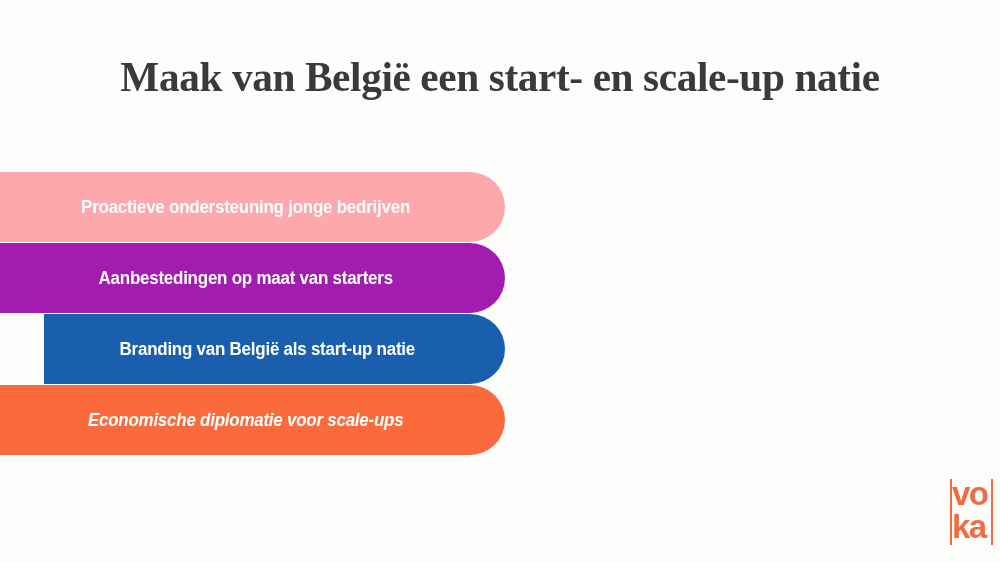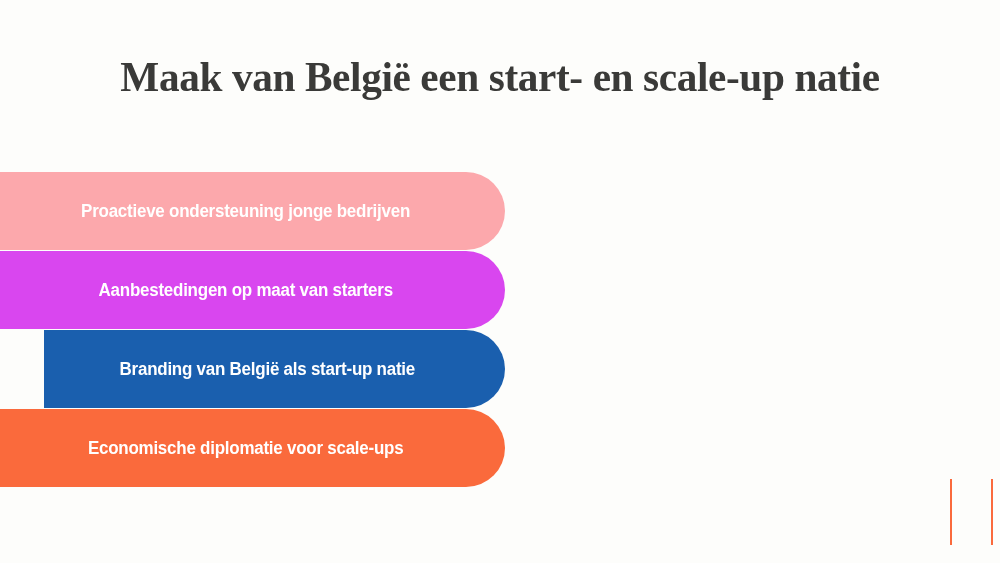--- a/index.html
+++ b/index.html
@@ -43,44 +43,44 @@
   
   .bars {
     position: absolute;
     left: 0;
     top: 172px;
     width: 505px;
   }
 
   .bar {
     position: relative;
-    height: 78px;
+    height: 70px;
     margin-bottom: 1px;
     border-top-right-radius: 39px;
     border-bottom-right-radius: 39px;
     display: flex;
     align-items: center;
     justify-content: center;
     box-sizing: border-box;
     padding-right: 14px;
   }
-  .bar:last-child { margin-bottom: 0; }
+  .bar:last-child { margin-bottom: 0; font-style: italic; }
 
   .bar-label {
     color: #ffffff;
     font-family: "Liberation Sans", sans-serif;
     font-weight: bold;
     font-size: 17.5px;
     letter-spacing: -0.25px;
     white-space: nowrap;
     transform: scaleX(0.97);
   }
 
   .bar-pink  { background: #fca8ac; }
-  .bar-green { background: #d946ef; }
+  .bar-green { background: #a21caf; }
   .bar-blue  { background: #1a5fae; margin-left: 44px; }
   .bar-orange{ background: #fa6a3c; }
 
   
   .logo {
     position: absolute;
     right: 0px;
     bottom: 18px;
     width: 56px;
     height: 66px;
@@ -141,15 +141,19 @@
       <span class="bar-label">Economische diplomatie voor scale-ups</span>
     </div>
 
   </div>
 
   <div class="logo">
     <div class="logo-rules">
       <span class="logo-rule logo-rule-left"></span>
       <span class="logo-rule logo-rule-right"></span>
     </div>
+    <div class="logo-text">
+      <span class="logo-line">vo</span>
+      <span class="logo-line">ka</span>
+    </div>
   </div>
 
 </div>
 
 </body></html>

